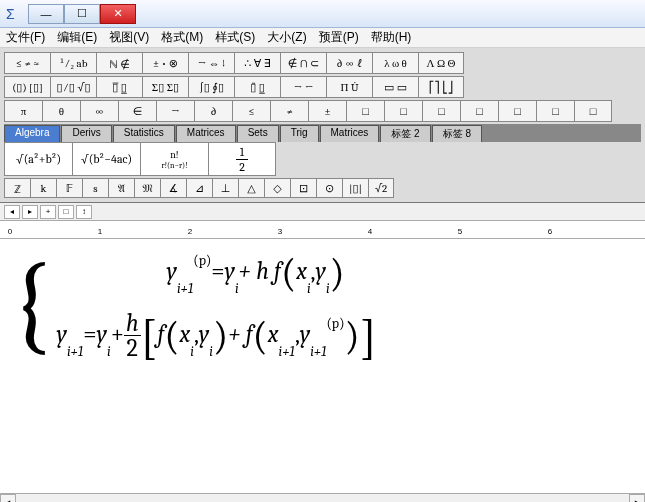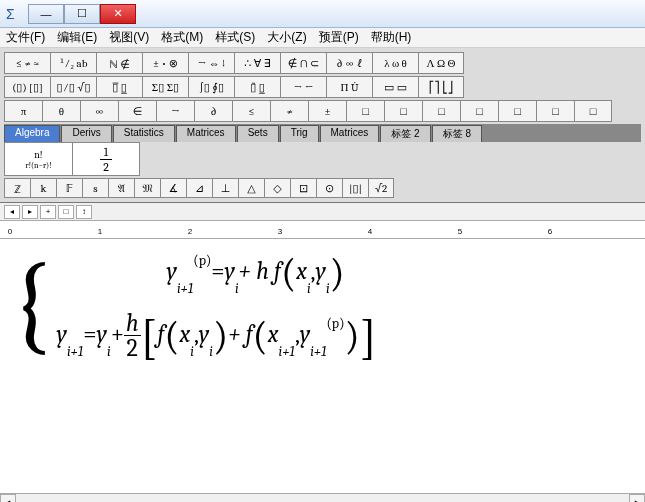--- a/index.html
+++ b/index.html
@@ -125,20 +125,26 @@
     <div class="tab">Statistics</div>
     <div class="tab">Matrices</div>
     <div class="tab">Sets</div>
     <div class="tab">Trig</div>
     <div class="tab">Matrices</div>
     <div class="tab">标签 2</div>
     <div class="tab">标签 8</div>
   </div>
   <div class="bigrow">
     <div class="bigcell">
+        <span>√(a²+b²)</span>
+      </div>
+    <div class="bigcell">
+        <span>√(b²−4ac)</span>
+      </div>
+    <div class="bigcell">
         <span style="font-size:10px">n!</span>
         <span class="sub">r!(n−r)!</span>
       </div>
     <div class="bigcell">
         <span>1</span>
         <span style="border-top:1px solid #000;width:12px"></span>
         <span>2</span>
       </div>
   </div>
   <div class="smallrow">

